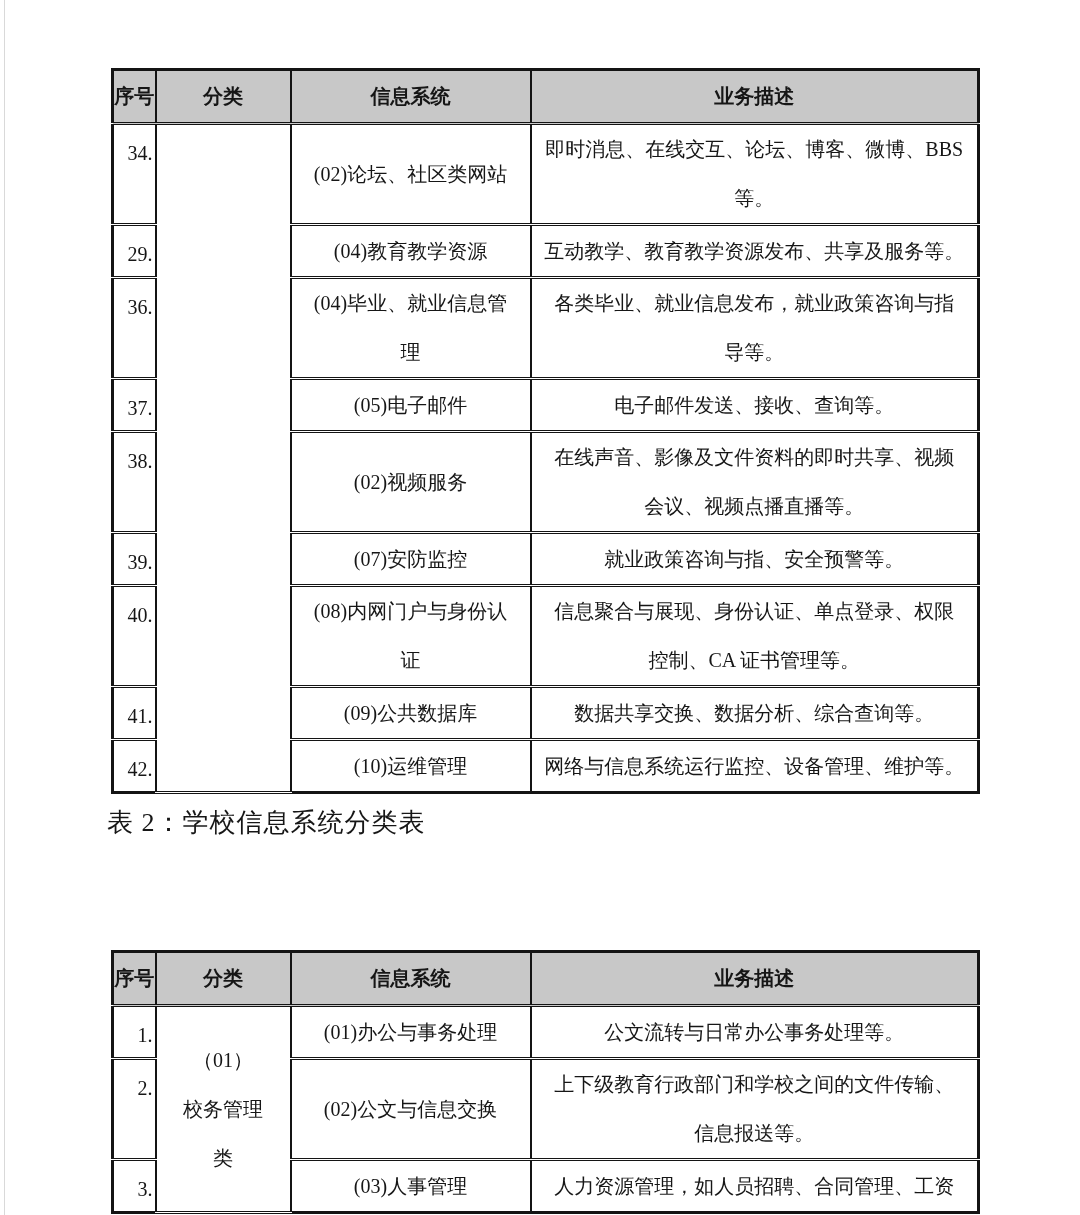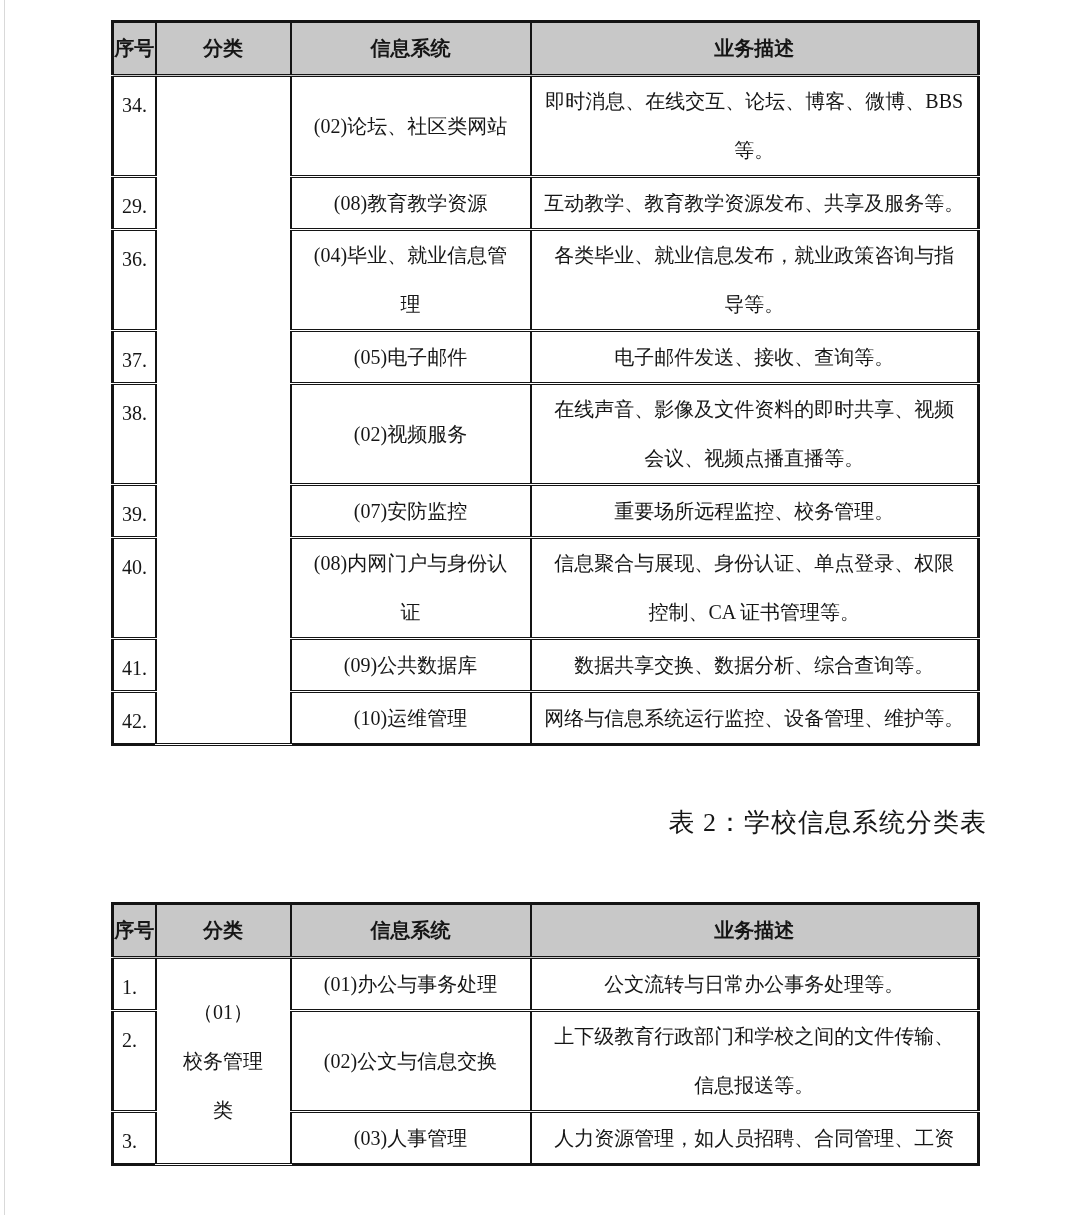--- a/index.html
+++ b/index.html
@@ -8,21 +8,21 @@
     background:var(--page-bg,#ffffff);
     color:var(--text,#161616);
     font-family:"Liberation Serif","DejaVu Serif",serif;
   }
   .edge-line{
     position:absolute;left:4px;top:0;width:1px;height:100%;
     background:var(--edge,#d9d9d9);
   }
   table.doc{
     position:absolute;left:111px;width:869px;
-    border-collapse:collapse;table-layout:fixed;
+    border-collapse:collapse;table-layout:fixed;margin-top:48px;
   }
   #t1{top:20px;}
   #t2{top:902px;}
   table.doc th,table.doc td{
     border-left:2px solid var(--border,#141414);
     border-right:2px solid var(--border,#141414);
     border-top:3px double var(--border,#141414);
     border-bottom:3px double var(--border,#141414);
     font-size:20px;
   }
@@ -34,34 +34,34 @@
   table.doc thead tr{height:54px;}
   table.doc tbody tr{height:51px;}
   table.doc th{
     background:var(--header-bg,#c8c8c8);
     font-family:"Liberation Sans","DejaVu Sans",sans-serif;
     font-weight:bold;text-align:center;vertical-align:middle;
     line-height:25px;padding:0;
   }
   th.th-xh{padding:0 9px;word-break:break-all;}
   td.num{
-    vertical-align:top;text-align:left;
+    vertical-align:top;text-align:right;
     padding:6px 2px 0 8px;line-height:44px;
   }
   td.cat{
     vertical-align:middle;text-align:center;
     line-height:49px;white-space:pre-line;padding:0 18px;
   }
   td.sys,td.desc{
     vertical-align:middle;text-align:center;
     line-height:49px;white-space:pre-line;padding:0 9px;
   }
   .tbl-title{
-    position:absolute;left:118px;width:869px;top:806px;
-    text-align:right;font-size:26px;letter-spacing:1px;line-height:34px;
+    position:absolute;left:107px;width:869px;top:806px;
+    text-align:left;font-size:26px;letter-spacing:1px;line-height:34px;
   }
 </style>
 </head>
 <body>
 
 <div class="edge-line"></div>
 
 <table class="doc" id="t1">
   <colgroup>
     <col style="width:43px">
@@ -80,21 +80,21 @@
   <tbody>
       <tr>
         <td class="num">34.</td>
         <td class="cat" rowspan="9"></td>
         <td class="sys">(02)论坛、社区类网站</td>
         <td class="desc">即时消息、在线交互、论坛、博客、微博、BBS
 等。</td>
       </tr>
       <tr>
         <td class="num">29.</td>
-        <td class="sys">(08)教育教学资源</td>
+        <td class="sys">(04)教育教学资源</td>
         <td class="desc">互动教学、教育教学资源发布、共享及服务等。</td>
       </tr>
       <tr>
         <td class="num">36.</td>
         <td class="sys">(04)毕业、就业信息管
 理</td>
         <td class="desc">各类毕业、就业信息发布，就业政策咨询与指
 导等。</td>
       </tr>
       <tr>
@@ -104,21 +104,21 @@
       </tr>
       <tr>
         <td class="num">38.</td>
         <td class="sys">(02)视频服务</td>
         <td class="desc">在线声音、影像及文件资料的即时共享、视频
 会议、视频点播直播等。</td>
       </tr>
       <tr>
         <td class="num">39.</td>
         <td class="sys">(07)安防监控</td>
-        <td class="desc">重要场所远程监控、校务管理。</td>
+        <td class="desc">就业政策咨询与指、安全预警等。</td>
       </tr>
       <tr>
         <td class="num">40.</td>
         <td class="sys">(08)内网门户与身份认
 证</td>
         <td class="desc">信息聚合与展现、身份认证、单点登录、权限
 控制、CA 证书管理等。</td>
       </tr>
       <tr>
         <td class="num">41.</td>

